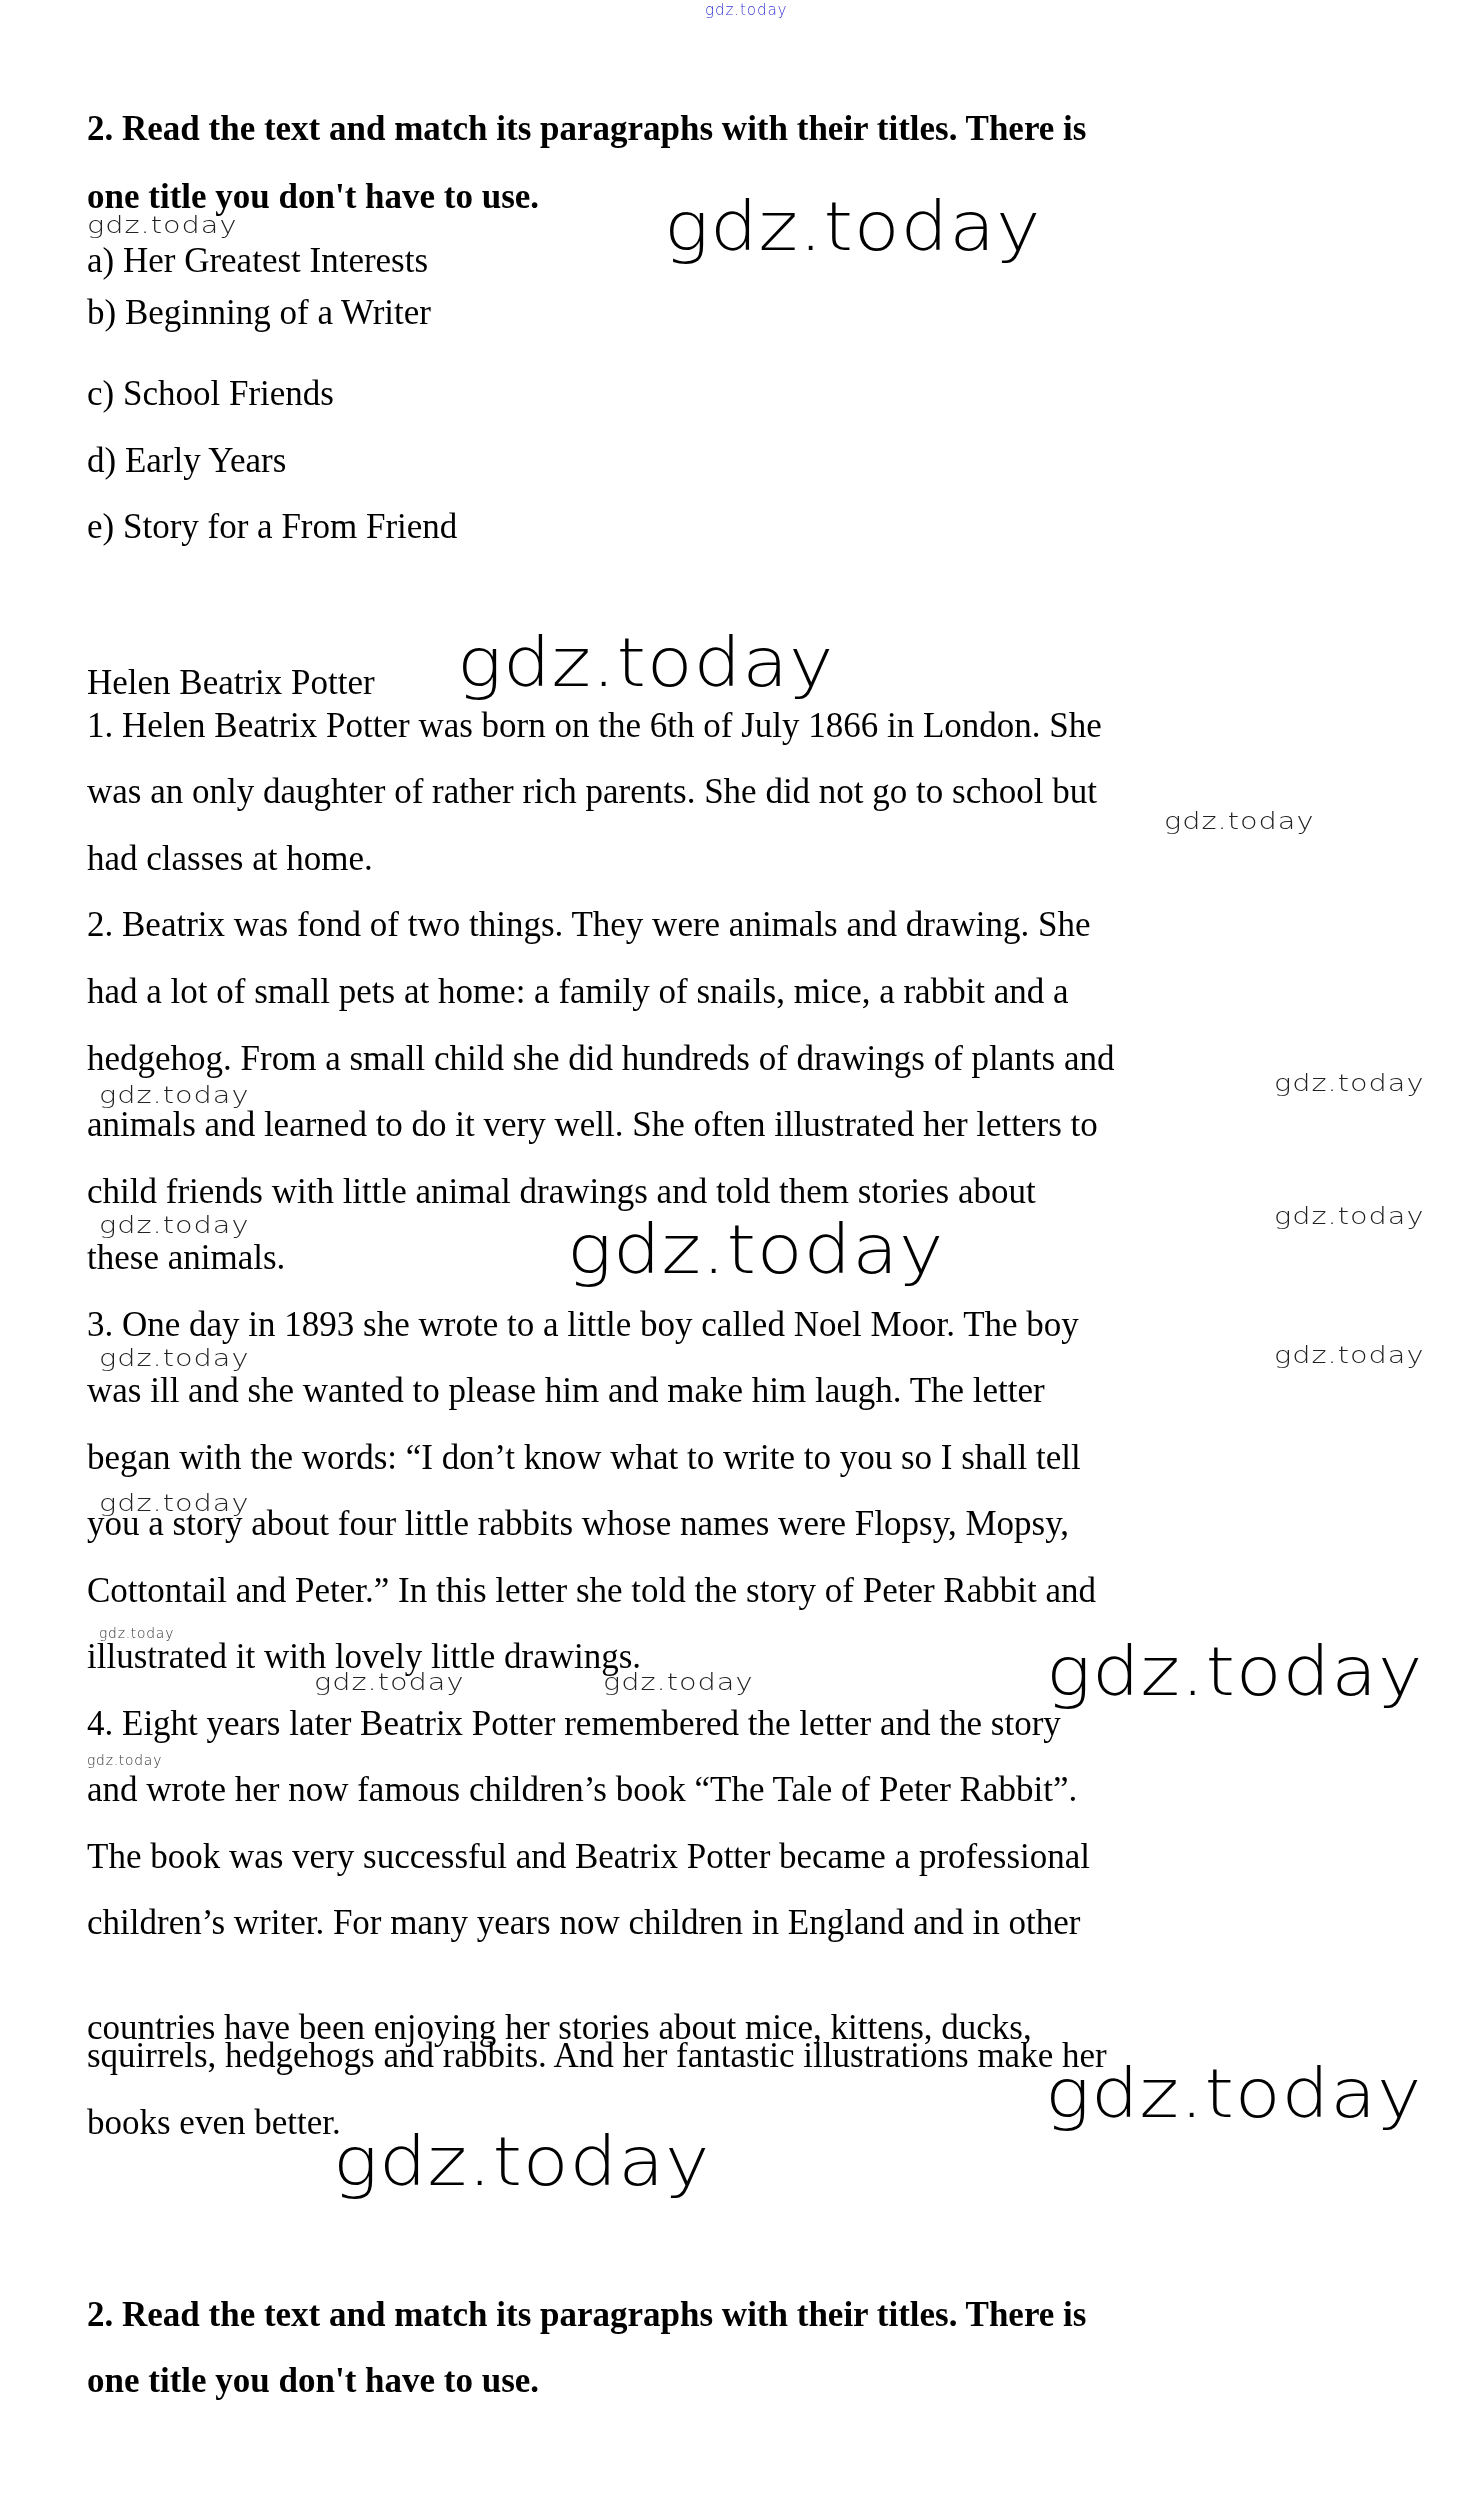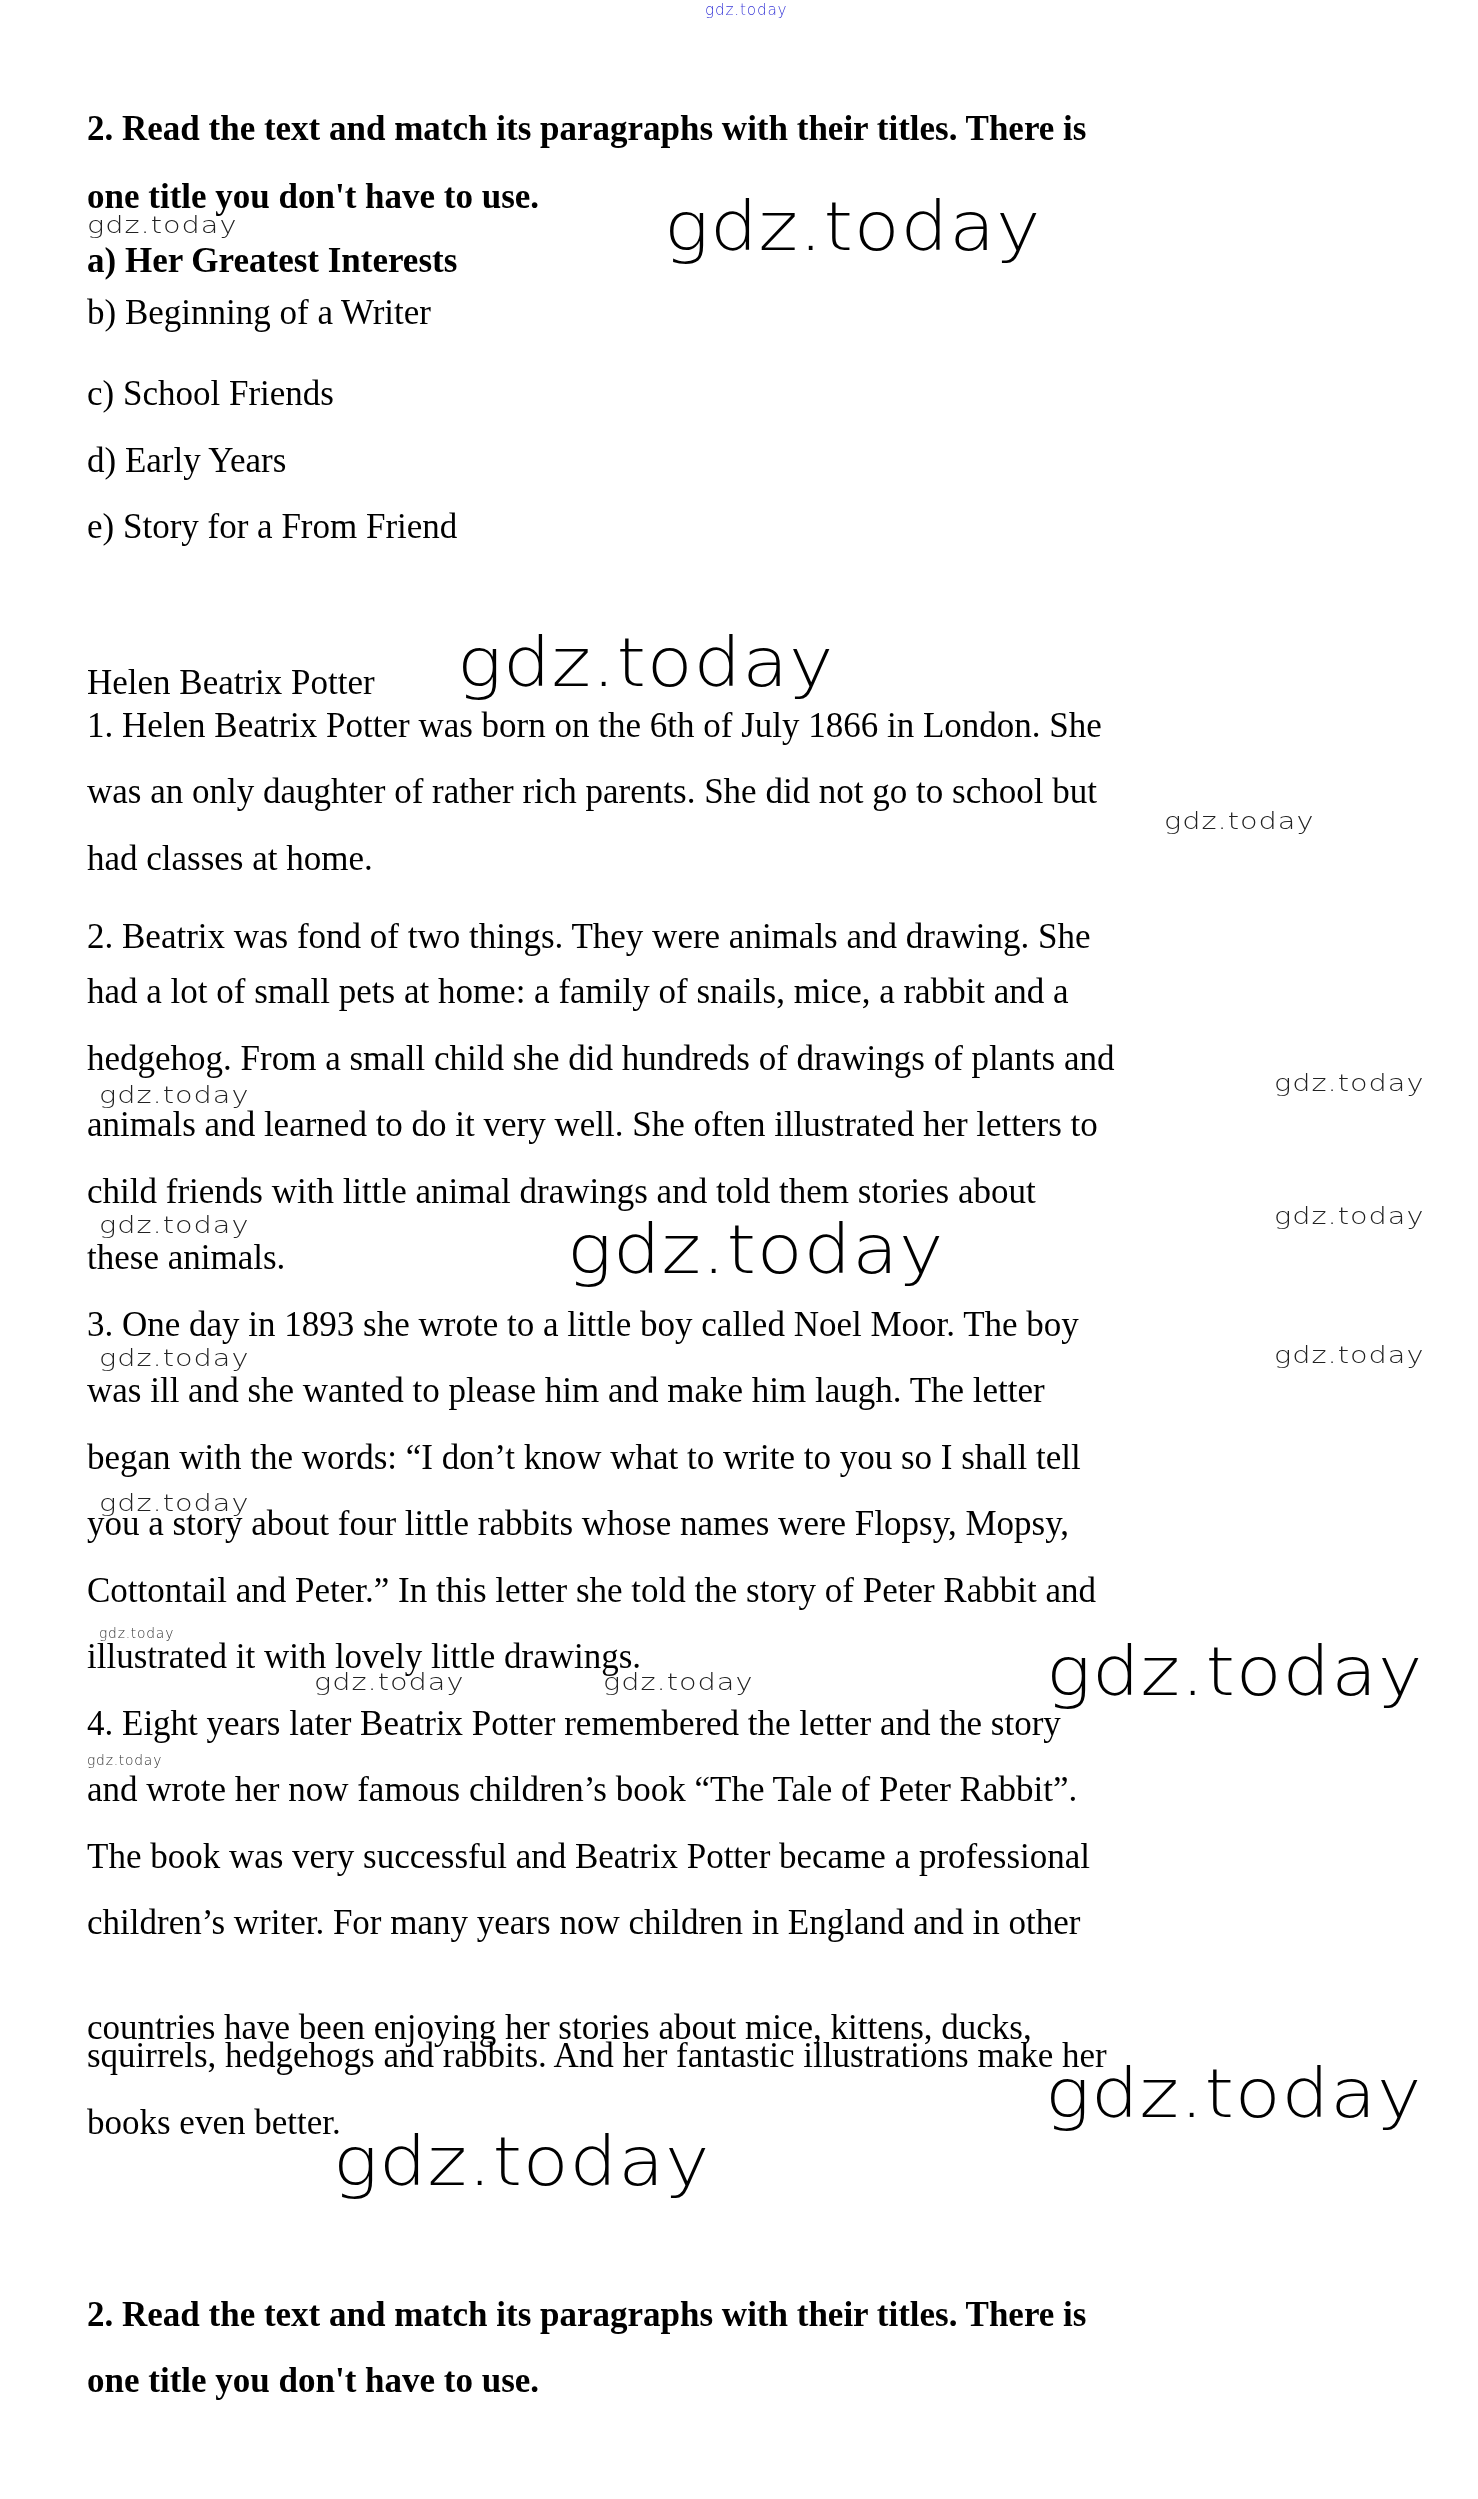--- a/index.html
+++ b/index.html
@@ -13,32 +13,32 @@
   .wm.top { font-size:15.3px; line-height:17px; color:#3a3ad8; }
 </style>
 </head>
 <body>
 
 <div class="wm top" style="left:705px; top:1.5px;">gdz.today</div>
 
 <div class="line bold" style="top:102px;">2. Read the text and match its paragraphs with their titles. There is</div>
 <div class="line bold" style="top:170px;">one title you don't have to use.</div>
 
-<div class="line" style="top:234px;font-weight:bold;">a) Her Greatest Interests</div>
+<div class="line" style="top:234px;">a) Her Greatest Interests</div>
 <div class="line" style="top:286px;text-align:center;">b) Beginning of a Writer</div>
 <div class="line" style="top:367px;">c) School Friends</div>
 <div class="line" style="top:434px;">d) Early Years</div>
 <div class="line" style="top:500px;">e) Story for a From Friend</div>
 
 <div class="line" style="top:632px;margin-top:24px;">Helen Beatrix Potter</div>
 
 <div class="line" style="top:699px;">1. Helen Beatrix Potter was born on the 6th of July 1866 in London. She</div>
 <div class="line" style="top:765px;text-align:center;">was an only daughter of rather rich parents. She did not go to school but</div>
 <div class="line" style="top:832px;">had classes at home.</div>
-<div class="line" style="top:898px;margin-top:12px;">2. Beatrix was fond of two things. They were animals and drawing. She</div>
+<div class="line" style="top:898px;">2. Beatrix was fond of two things. They were animals and drawing. She</div>
 <div class="line" style="top:965px;">had a lot of small pets at home: a family of snails, mice, a rabbit and a</div>
 <div class="line" style="top:1032px;">hedgehog. From a small child she did hundreds of drawings of plants and</div>
 <div class="line" style="top:1098px;">animals and learned to do it very well. She often illustrated her letters to</div>
 <div class="line" style="top:1165px;">child friends with little animal drawings and told them stories about</div>
 <div class="line" style="top:1231px;">these animals.</div>
 <div class="line" style="top:1298px;">3. One day in 1893 she wrote to a little boy called Noel Moor. The boy</div>
 <div class="line" style="top:1364px;">was ill and she wanted to please him and make him laugh. The letter</div>
 <div class="line" style="top:1431px;">began with the words: “I don’t know what to write to you so I shall tell</div>
 <div class="line" style="top:1497px;">you a story about four little rabbits whose names were Flopsy, Mopsy,</div>
 <div class="line" style="top:1564px;">Cottontail and Peter.” In this letter she told the story of Peter Rabbit and</div>

